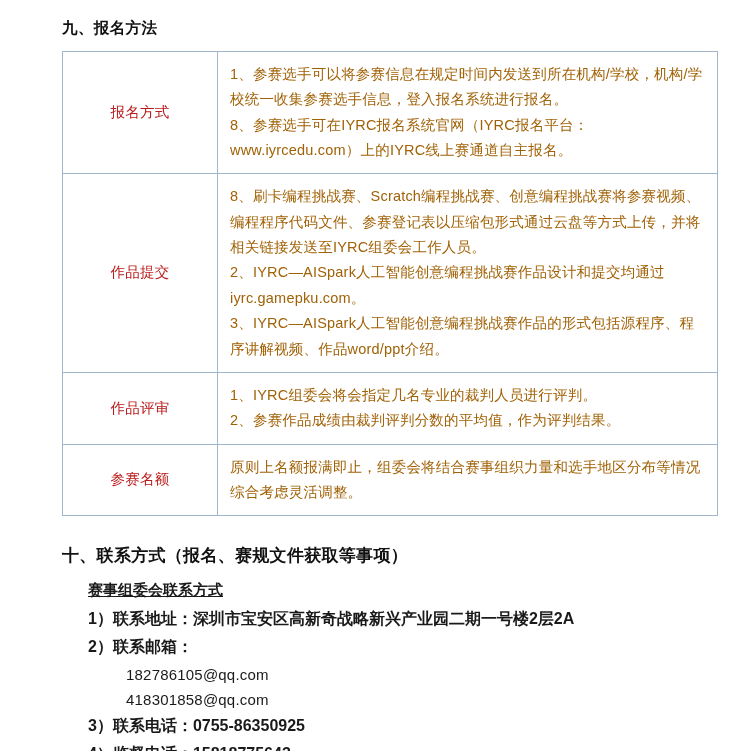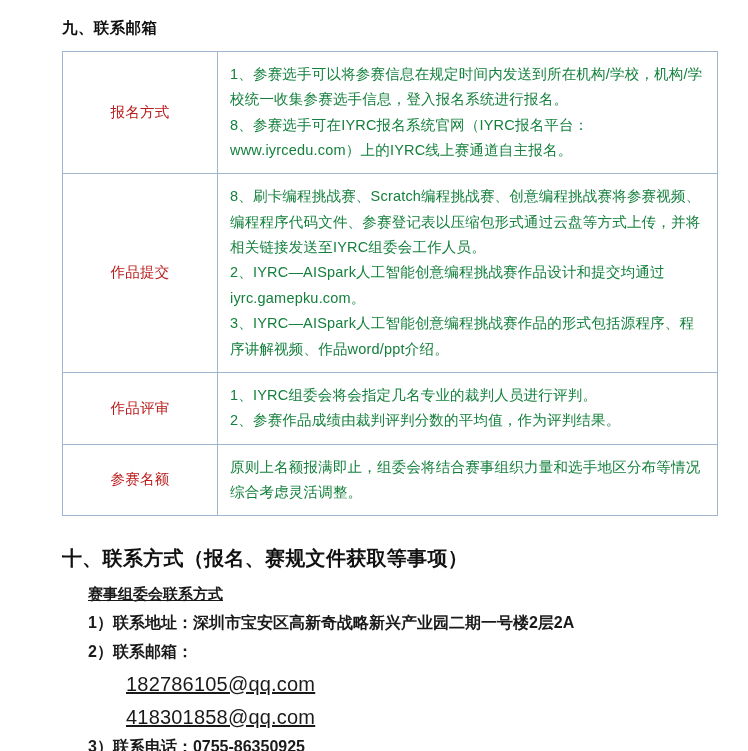--- a/index.html
+++ b/index.html
@@ -45,63 +45,62 @@
     letter-spacing: 0.2px;
   }
   td.label-cell {
     width: 130px;
     text-align: center;
     font-weight: normal;
     color: #b91c1c;
     vertical-align: middle;
   }
   td.content-cell {
-    color: #15803d;
+    color: #a16207;
   }
   td.content-cell p {
     margin: 0;
   }
   .contact-block {
     margin-top: 26px;
   }
   .contact-title {
-    font-size: 20px;
+    font-size: 17px;
     font-weight: bold;
     color: #111;
     margin-bottom: 8px;
     letter-spacing: 0.3px;
   }
   .contact-sub {
     font-weight: bold;
     font-size: 15px;
     margin-left: 26px;
     margin-bottom: 4px;
     text-decoration: underline;
   }
   .contact-item {
     font-weight: bold;
     font-size: 16px;
     margin-left: 26px;
     margin-bottom: 3px;
   }
   .email-line {
     font-weight: normal;
-    font-size: 20px;
+    font-size: 15px;
     margin-left: 64px;
     margin-bottom: 1px;
     letter-spacing: 0.2px;
-    text-decoration: underline;
   }
 </style>
 </head>
 <body>
 
 <div class="page">
 
-  <div class="section-heading">九、联系邮箱</div>
+  <div class="section-heading">九、报名方法</div>
 
   <table class="info-table">
     <tbody>
       <tr>
         <td class="label-cell">报名方式</td>
         <td class="content-cell">
           <p>1、参赛选手可以将参赛信息在规定时间内发送到所在机构/学校，机构/学校统一收集参赛选手信息，登入报名系统进行报名。</p>
           <p>8、参赛选手可在IYRC报名系统官网（IYRC报名平台：www.iyrcedu.com）上的IYRC线上赛通道自主报名。</p>
         </td>
       </tr>

